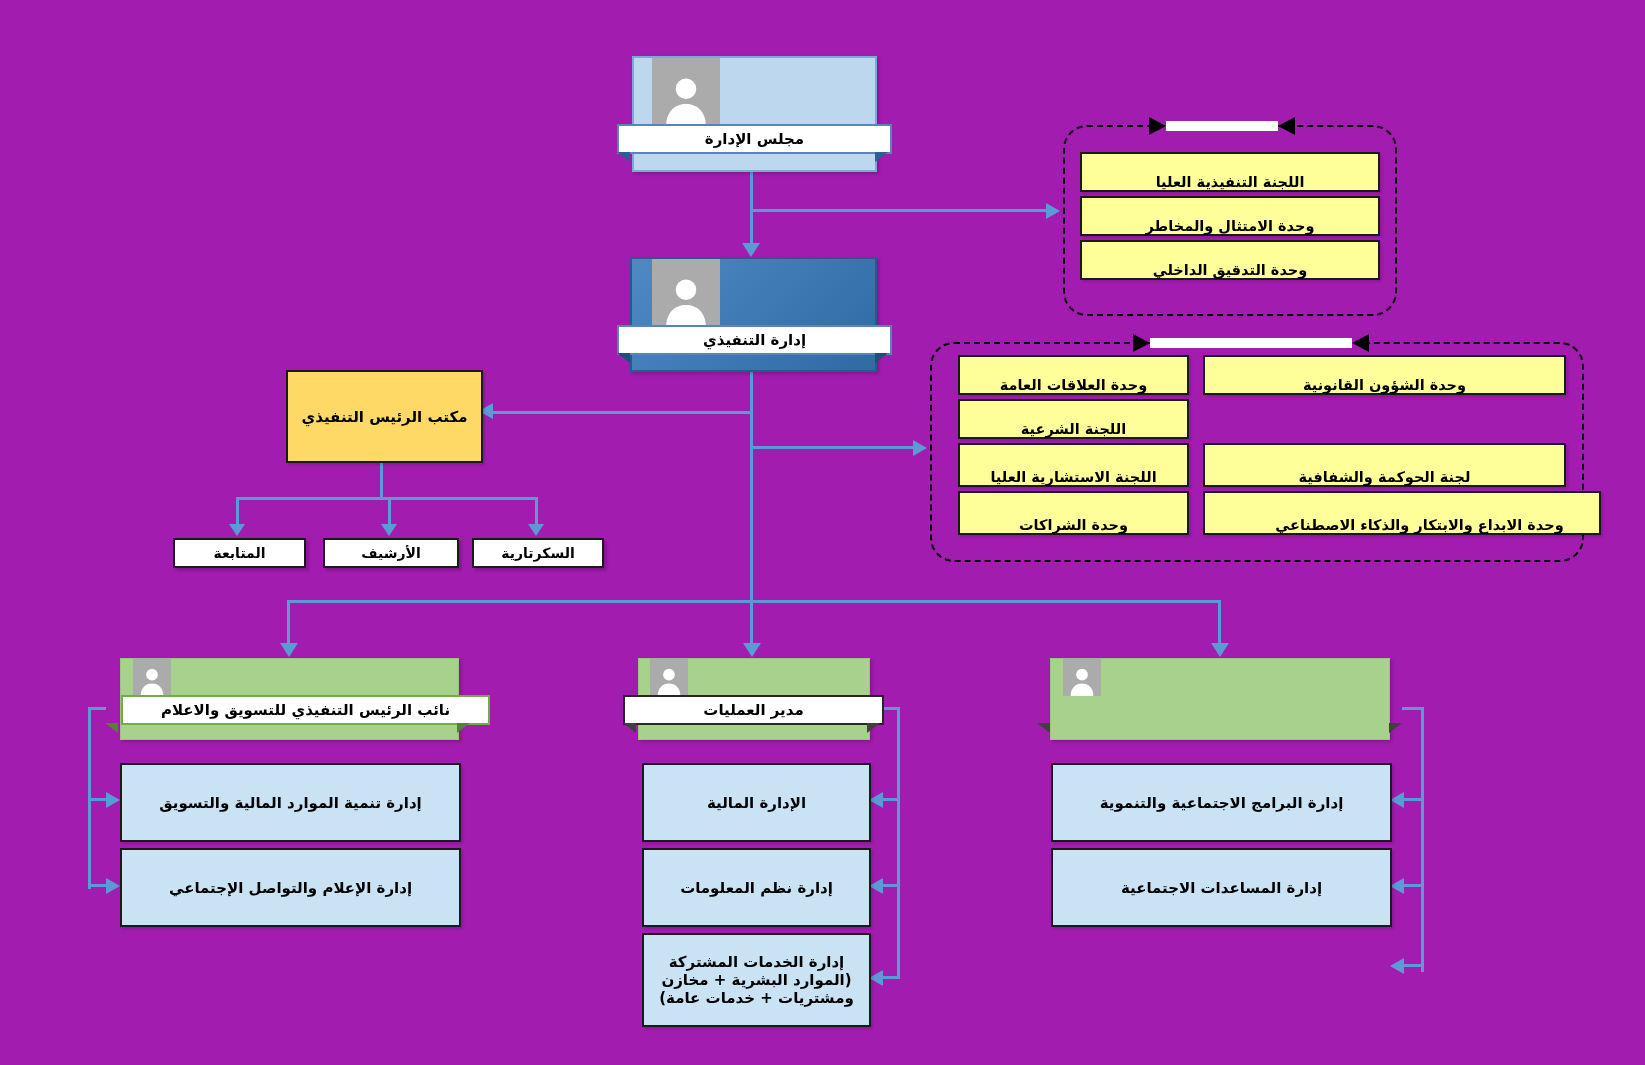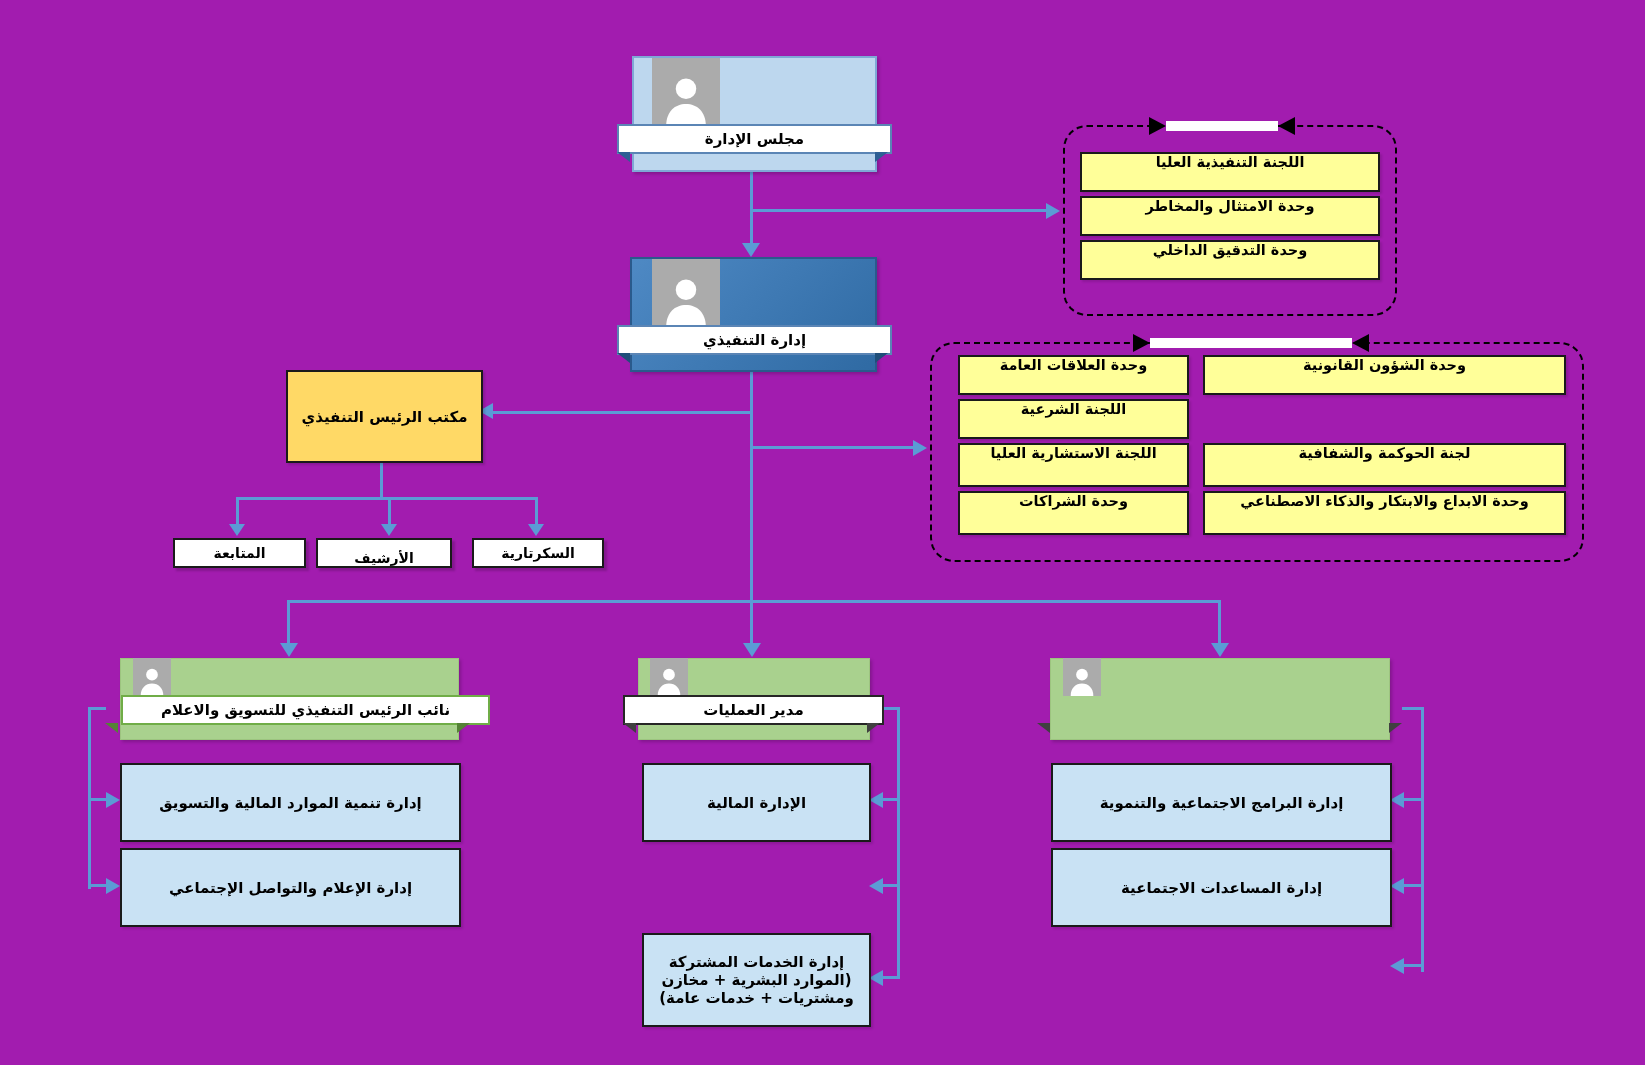--- a/index.html
+++ b/index.html
@@ -15,21 +15,21 @@
   .arr-right{position:absolute;width:0;height:0;border-top:8px solid transparent;border-bottom:8px solid transparent;border-left:14px solid #5B9BD5;}
   .arr-left{position:absolute;width:0;height:0;border-top:8px solid transparent;border-bottom:8px solid transparent;border-right:14px solid #5B9BD5;}
   
   .arr-down-s{position:absolute;width:0;height:0;border-left:8px solid transparent;border-right:8px solid transparent;border-top:12px solid #5B9BD5;}
   
   .dashed-group{position:absolute;border:2px dashed #000;border-radius:24px;background:transparent;}
   .gap-cover{position:absolute;background:#ffffff;height:10px;}
   .tri-r{position:absolute;width:0;height:0;border-top:9px solid transparent;border-bottom:9px solid transparent;border-left:17px solid #000;}
   .tri-l{position:absolute;width:0;height:0;border-top:9px solid transparent;border-bottom:9px solid transparent;border-right:17px solid #000;}
   
-  .ybox{position:absolute;background:#FFFF99;border:2px solid #1a1a1a;display:flex;align-items:flex-start;justify-content:center;
+  .ybox{position:absolute;background:#FFFF99;border:2px solid #1a1a1a;display:flex;align-items:flex-end;justify-content:center;
         font-weight:bold;font-size:14.5px;color:#000;direction:rtl;box-shadow:2px 2px 2px rgba(0,0,0,0.12);}
   .childbox{position:absolute;background:#C9E2F4;border:2px solid #1a1a1a;display:flex;align-items:center;justify-content:center;
         font-weight:bold;font-size:15px;color:#000;direction:rtl;text-align:center;box-shadow:2px 2px 2px rgba(0,0,0,0.12);white-space:pre-line;}
   .whitebox{position:absolute;background:#ffffff;border:2px solid #1a1a1a;display:flex;align-items:center;justify-content:center;
         font-weight:bold;font-size:14px;color:#000;direction:rtl;box-shadow:3px 3px 2px rgba(0,0,0,0.18);}
   .orangebox{position:absolute;background:#FFD966;border:2px solid #1a1a1a;display:flex;align-items:center;justify-content:center;
         font-weight:bold;font-size:15px;color:#000;direction:rtl;box-shadow:2px 2px 2px rgba(0,0,0,0.15);}
   
   .photo-main{position:absolute;box-shadow:2px 2px 3px rgba(0,0,0,0.2);}
   .photo-board{background:#BDD7EE;border:2px solid #7FA8D6;}
@@ -163,31 +163,31 @@
   <div class="ybox" style="left:958px;top:491px;width:227px;height:40px;">
     <span>وحدة الشراكات</span>
   </div>
 
   <div class="ybox" style="left:1203px;top:355px;width:359px;height:36px;">
     <span>وحدة الشؤون القانونية</span>
   </div>
   <div class="ybox" style="left:1203px;top:443px;width:359px;height:40px;">
     <span>لجنة الحوكمة والشفافية</span>
   </div>
-  <div class="ybox" style="left:1203px;top:491px;width:359px;height:40px;">
+  <div class="ybox" style="left:1203px;top:491px;width:359px;height:40px;padding-left:35px;">
     <span>وحدة الابداع والابتكار والذكاء الاصطناعي</span>
   </div>
 
   <div class="orangebox" style="left:286px;top:370px;width:193px;height:89px;">
     <span>مكتب الرئيس التنفيذي</span>
   </div>
   <div class="whitebox" style="left:173px;top:538px;width:129px;height:26px;">
     <span>المتابعة</span>
   </div>
-  <div class="whitebox" style="left:316px;top:538px;width:132px;height:26px;align-items:flex-end;">
+  <div class="whitebox" style="left:323px;top:538px;width:132px;height:26px;">
     <span>الأرشيف</span>
   </div>
   <div class="whitebox" style="left:472px;top:538px;width:128px;height:26px;">
     <span>السكرتارية</span>
   </div>
 
   <div class="photo-main photo-green" style="left:120px;top:658px;width:337px;height:80px;"></div>
   <div class="icon-panel" style="left:133px;top:658px;width:38px;height:38px;">
     <svg width="32" height="32" viewBox="0 0 24 24">
         <circle cx="12" cy="8" r="4.4" fill="#fff"></circle>
@@ -214,20 +214,23 @@
       </svg>
   </div>
   <div class="band band-dark" style="left:623px;top:695px;width:257px;height:26px;">
     <span>مدير العمليات</span>
   </div>
   <div class="fold fold-l" style="left:623px;top:723px;border-top:10px solid #404040;"></div>
   <div class="fold fold-r" style="left:867px;top:723px;border-top:10px solid #404040;"></div>
   <div class="childbox" style="left:642px;top:763px;width:225px;height:75px;">
     <span>الإدارة المالية</span>
   </div>
+  <div class="childbox" style="left:642px;top:848px;width:225px;height:75px;">
+    <span>إدارة نظم المعلومات</span>
+  </div>
   <div class="childbox" style="left:642px;top:933px;width:225px;height:90px;">
     <span>إدارة الخدمات المشتركة
 (الموارد البشرية + مخازن
 ومشتريات + خدمات عامة)</span>
   </div>
 
   <div class="photo-main photo-green" style="left:1050px;top:658px;width:338px;height:80px;"></div>
   <div class="icon-panel" style="left:1063px;top:658px;width:38px;height:38px;">
     <svg width="32" height="32" viewBox="0 0 24 24">
         <circle cx="12" cy="8" r="4.4" fill="#fff"></circle>

